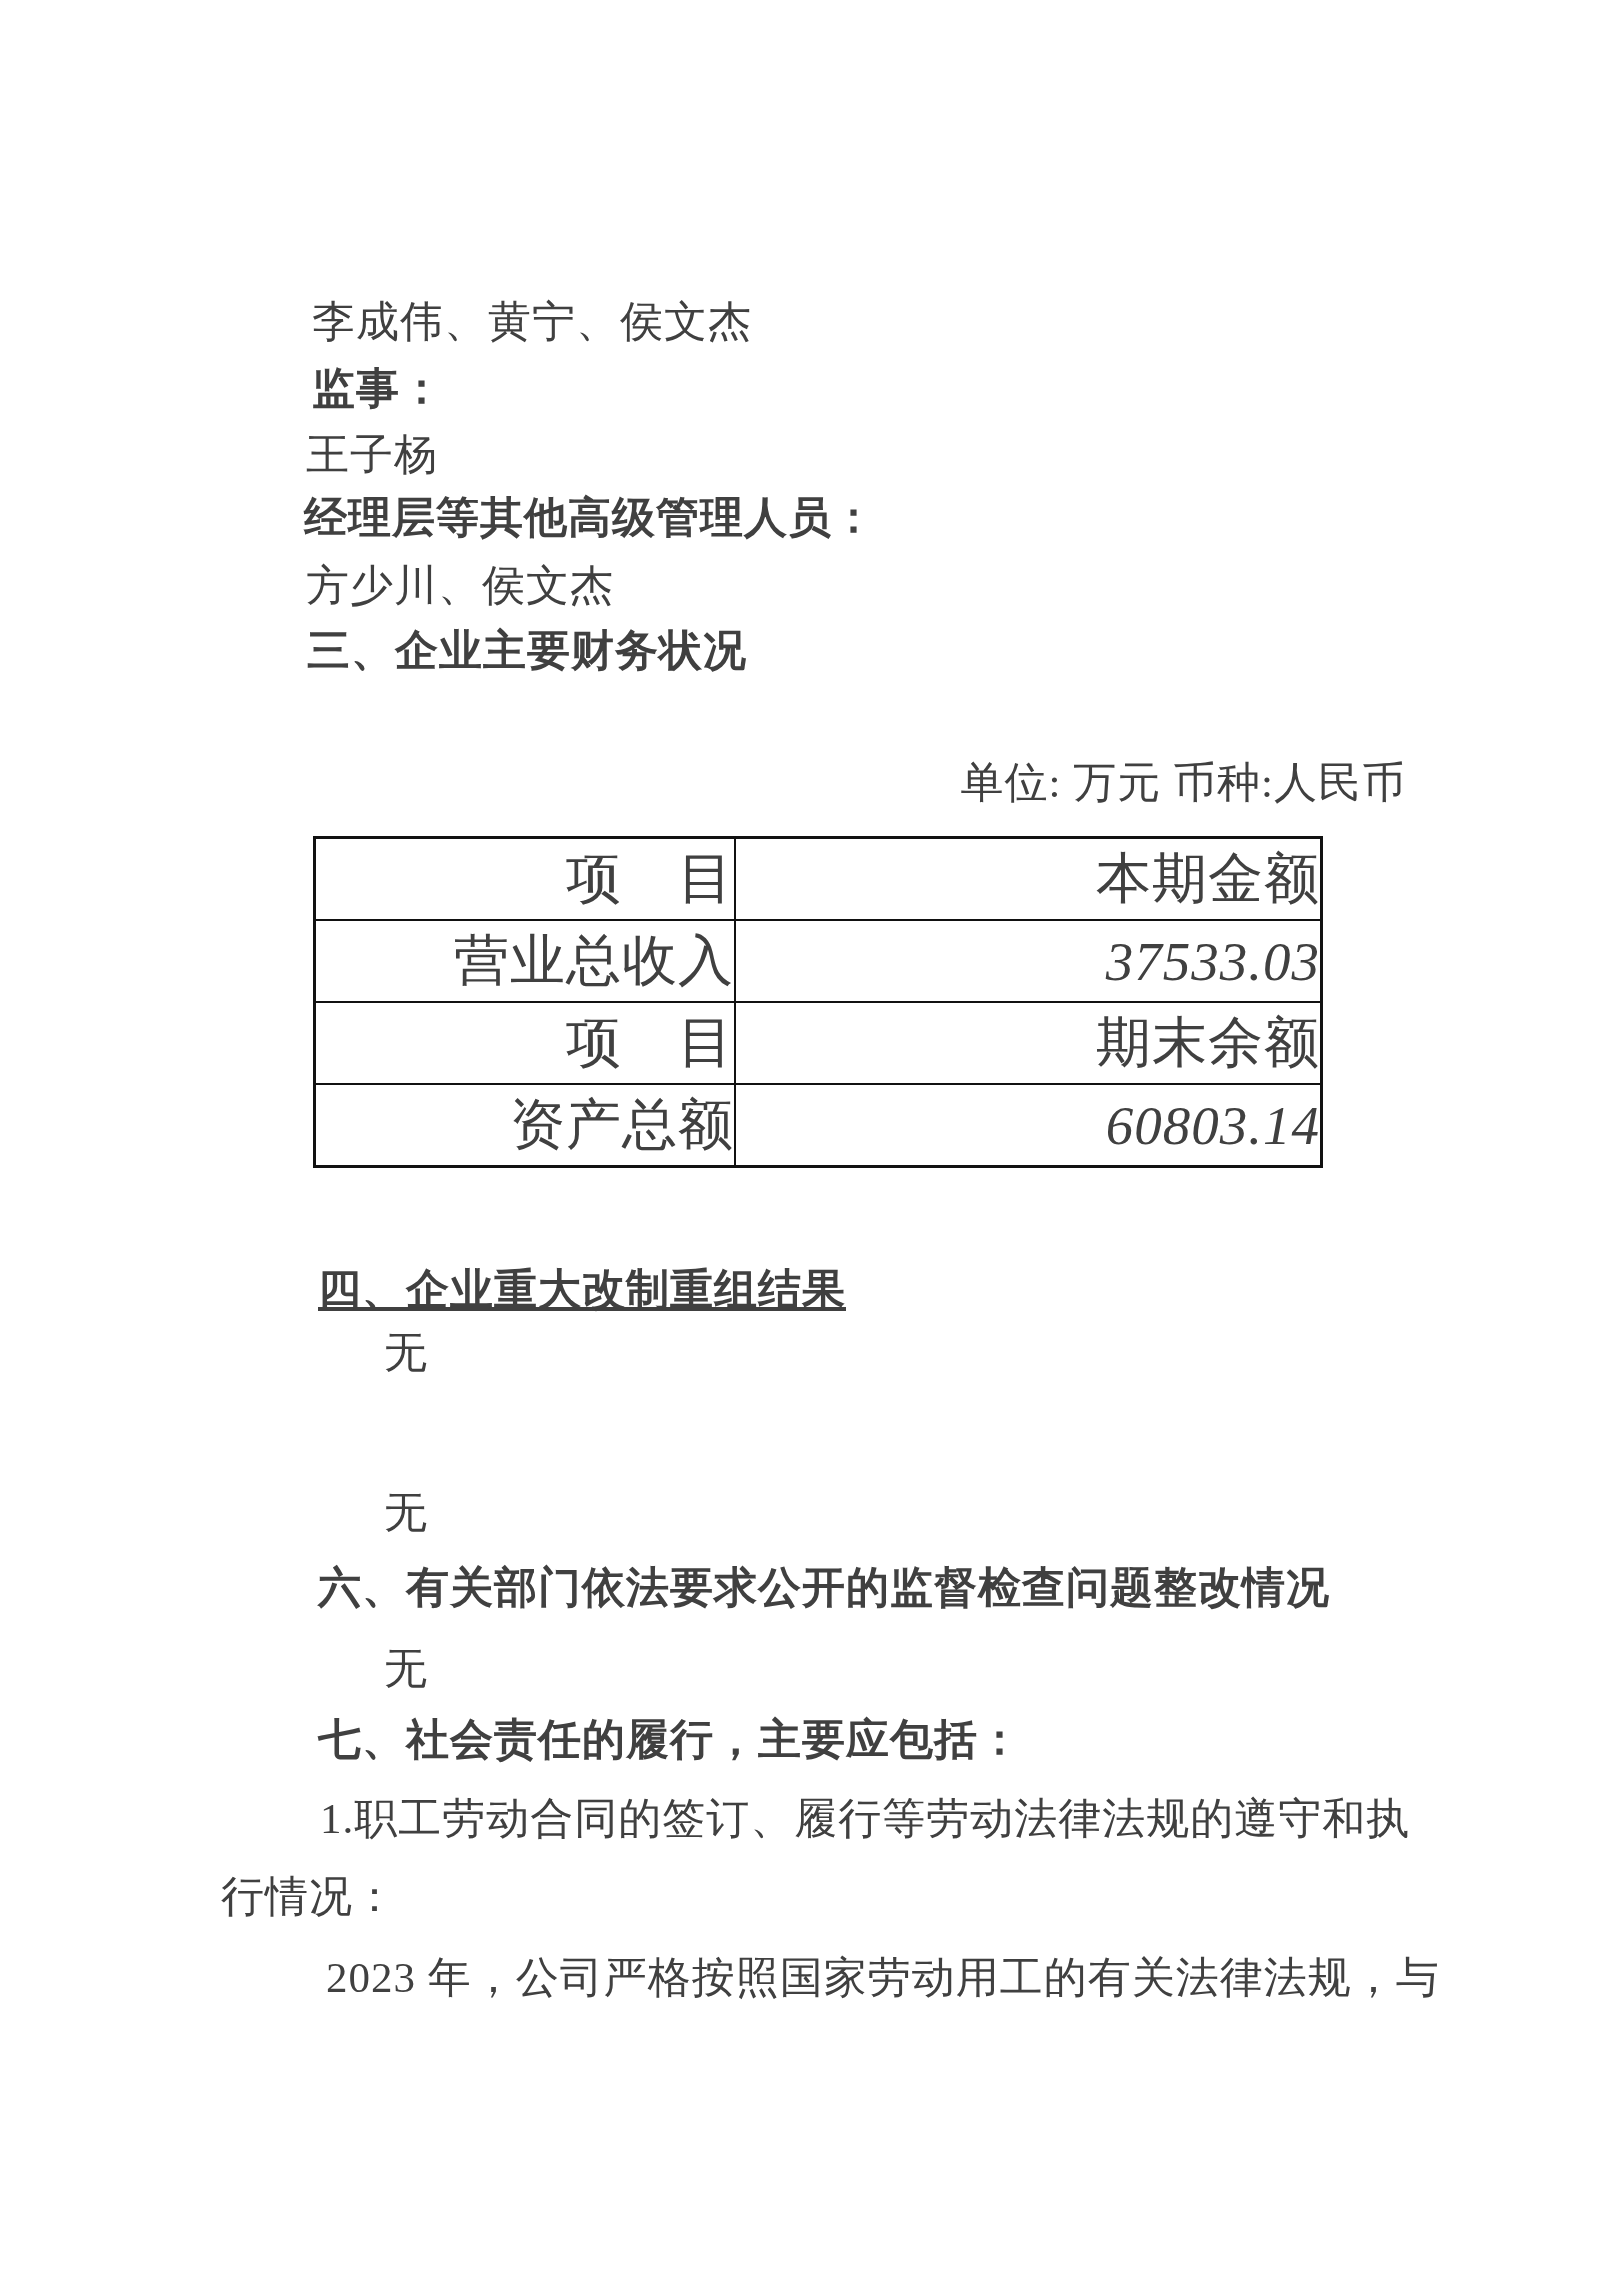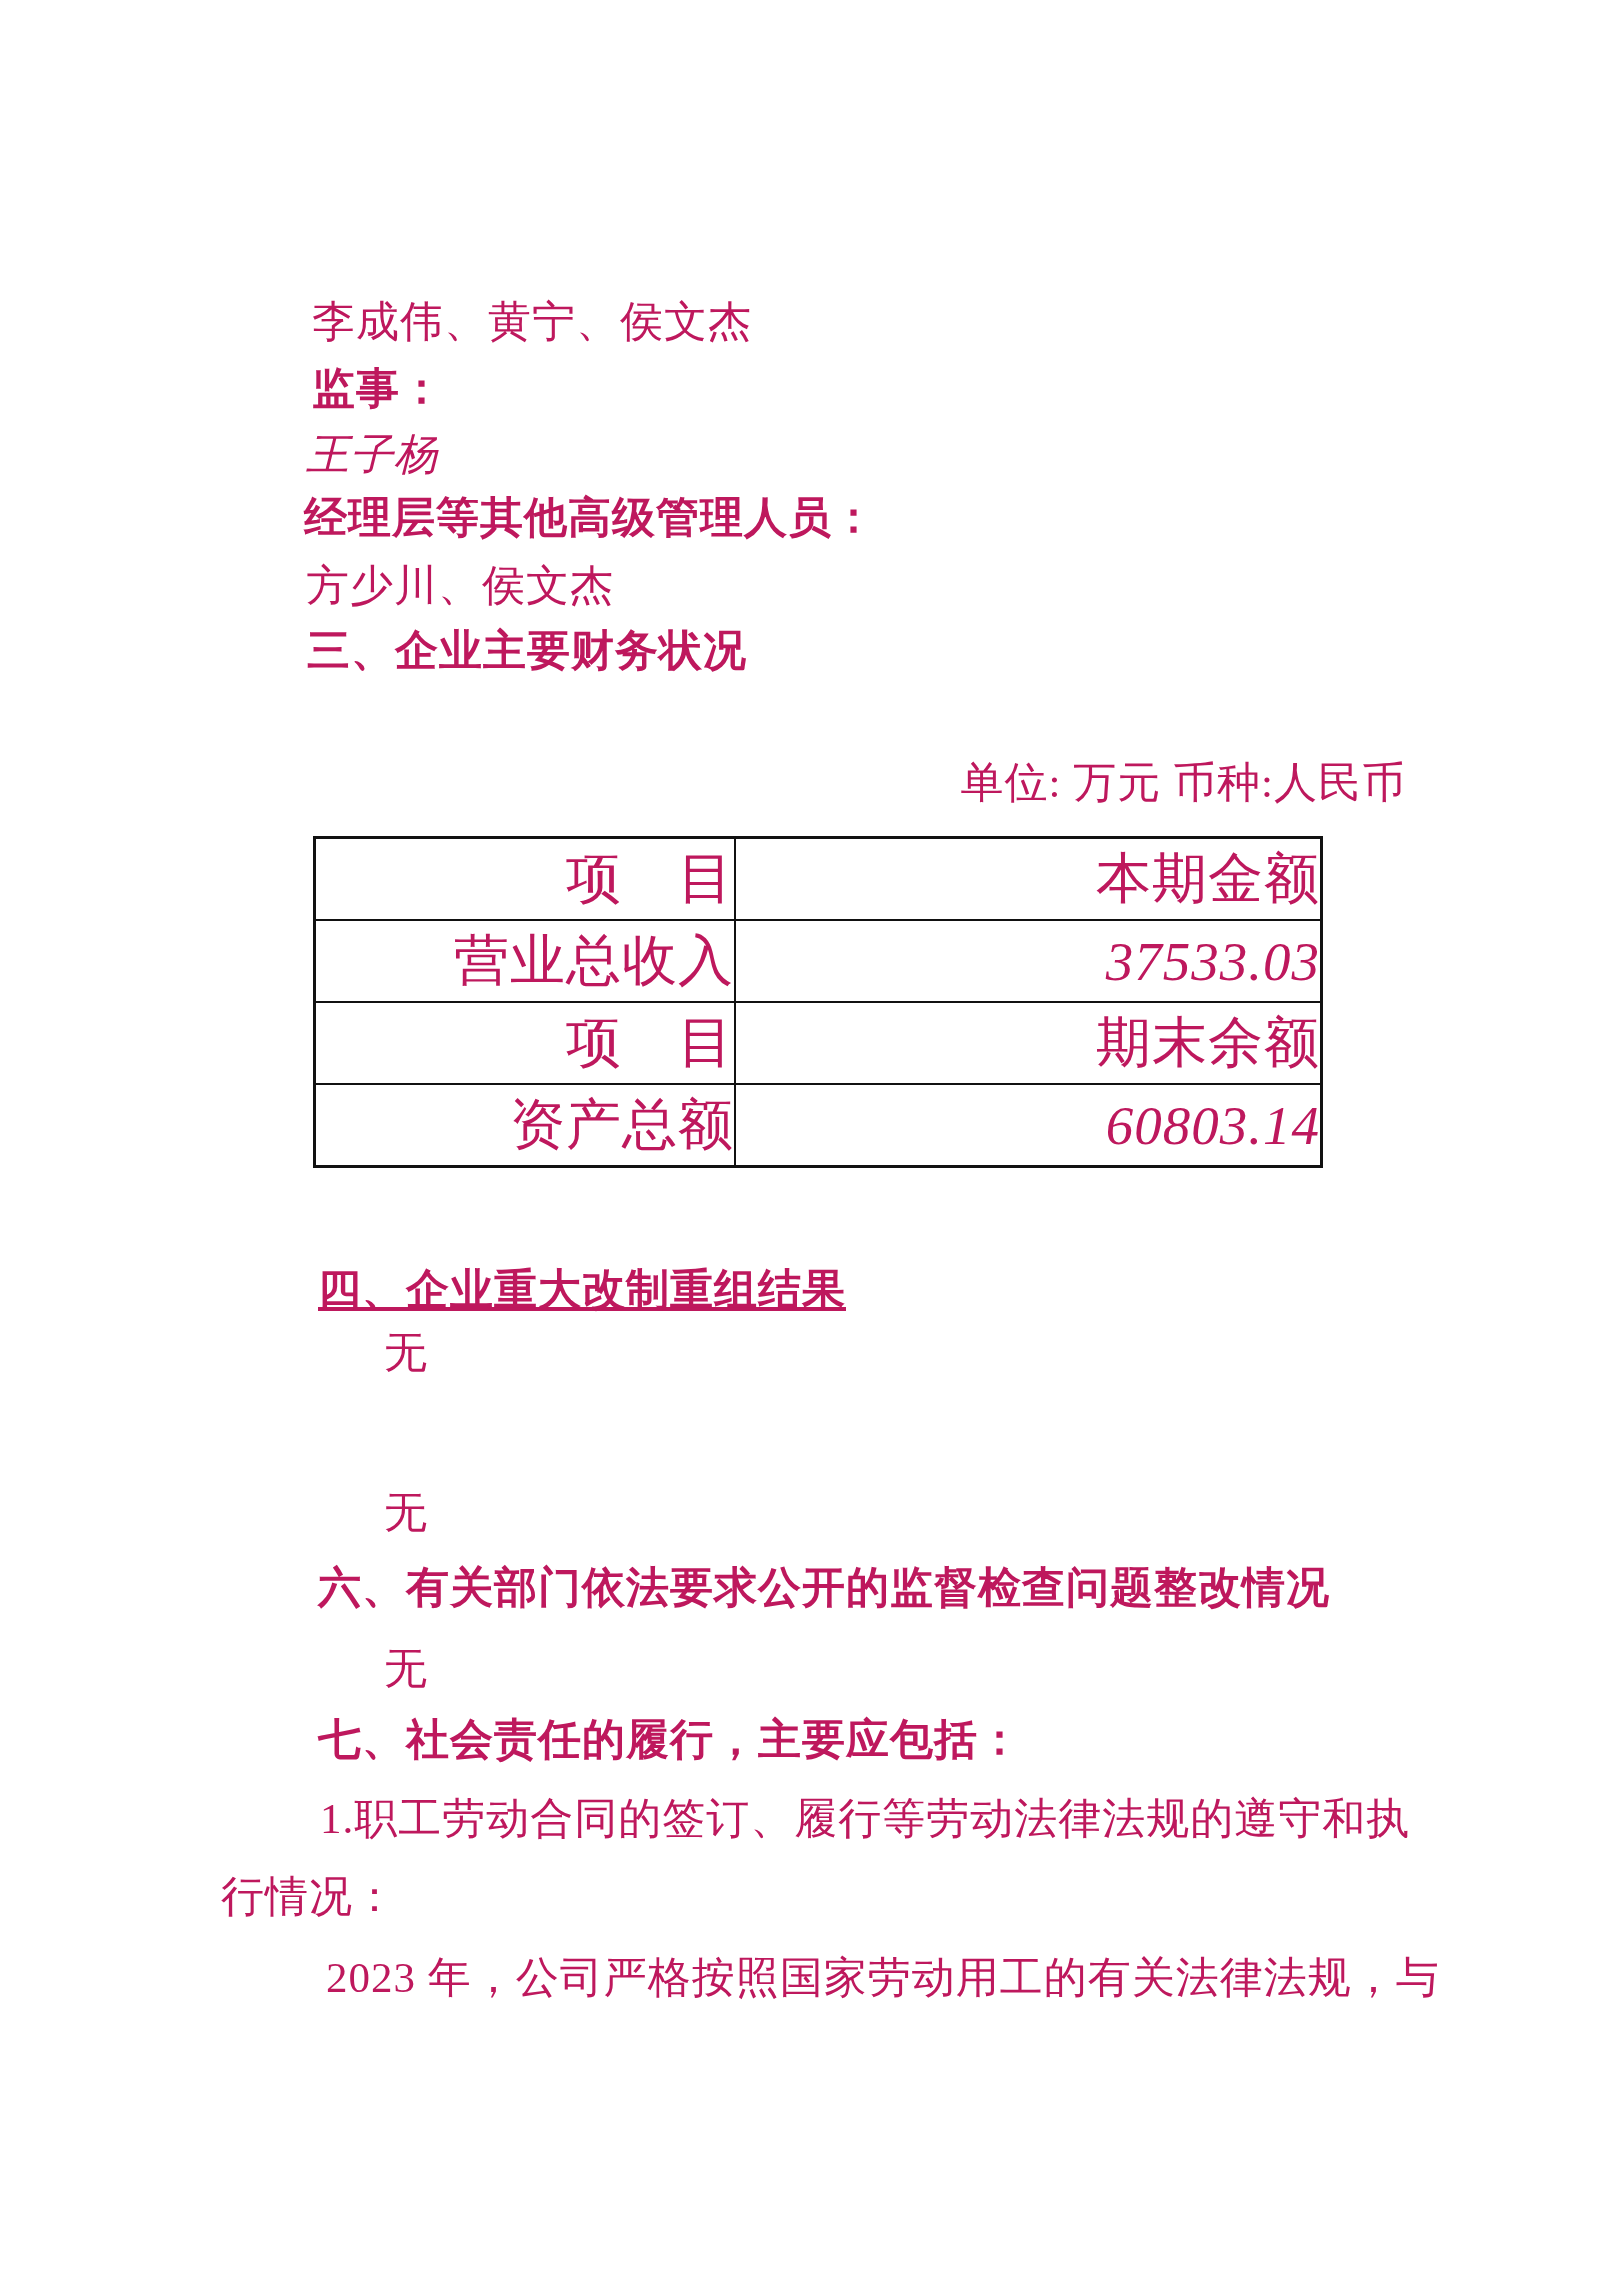--- a/index.html
+++ b/index.html
@@ -2,21 +2,21 @@
 <html><head>
 <meta charset="utf-8">
 <style>
   html,body { margin:0; padding:0; background:#888; }
   .page {
     position: relative;
     width: 1621px; height: 2293px;
     margin: 0 auto;
     background: #ffffff;
     font-family: "Liberation Serif", "DejaVu Serif", serif;
-    color: #be185d;
+    color: #404040;
     overflow: hidden;
   }
   .line {
     position: absolute;
     font-size: 43px;
     line-height: 1.2;
     white-space: pre;
     letter-spacing: 1px;
   }
   .bold { font-weight: 700; }
@@ -45,21 +45,21 @@
 </style>
 </head>
 <body>
 
 <div class="page">
 
   <div class="line" style="top:296px; left:312px;">李成伟、黄宁、侯文杰</div>
 
   <div class="line bold" style="top:363px; left:312px;">监事：</div>
 
-  <div class="line" style="top:429px; left:306px;font-style:italic;">王子杨</div>
+  <div class="line" style="top:429px; left:306px;">王子杨</div>
 
   <div class="line bold" style="top:492px; left:304px;">经理层等其他高级管理人员：</div>
 
   <div class="line" style="top:560px; left:306px;">方少川、侯文杰</div>
 
   <div class="line bold" style="top:625px; left:307px;">三、企业主要财务状况</div>
 
   <div class="line right-align" style="top:757px; right:215px;">单位: 万元 币种:人民币</div>
 
   <table class="fin-table">

